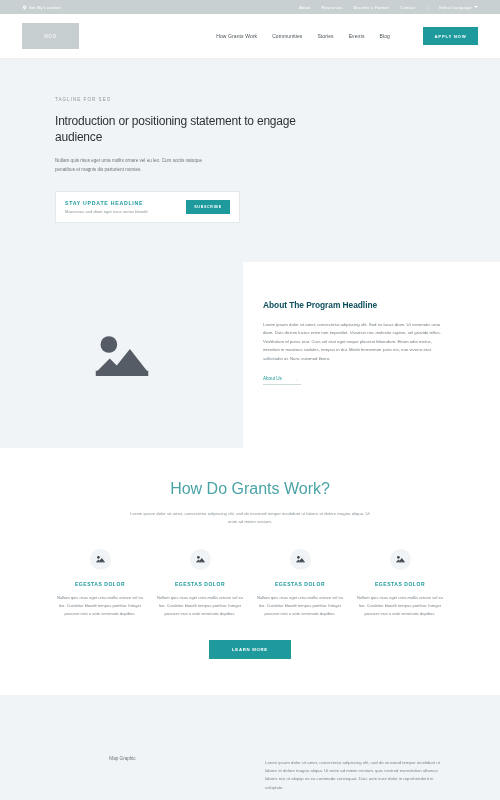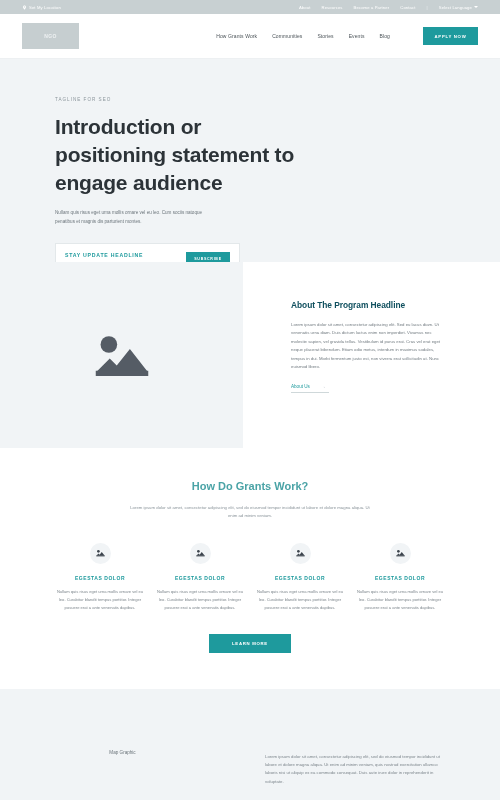--- a/index.html
+++ b/index.html
@@ -53,21 +53,21 @@
 
   
   .hero {
     background: #f1f4f6; height: 203px;
     padding: 38px 0 0 55px;
   }
   .tagline {
     font-size: 4.6px; color: #8c969c; letter-spacing: 1px; margin-bottom: 11px;
   }
   .hero-title {
-    font-size: 21px; line-height: 1.34; color: #2c3338; font-weight: bold;
+    font-size: 12px; line-height: 1.34; color: #2c3338; font-weight: normal;
     letter-spacing: -.2px; max-width: 250px;
   }
   .hero-body {
     margin-top: 12px; font-size: 4.6px; line-height: 1.85; color: #6d767c;
     max-width: 160px;
   }
 
   
   .sub-card {
     margin-top: 17px; width: 185px; height: 32px; background: #ffffff;
@@ -77,21 +77,21 @@
   }
   .sub-text { flex: 1; }
   .sub-head {
     font-size: 5.2px; color: #1e9a9d; font-weight: bold; letter-spacing: .75px;
   }
   .sub-sub { margin-top: 3px; font-size: 4.2px; color: #8a949a; }
   .btn-subscribe { width: 44px; height: 14px; font-size: 3.6px; }
 
   
   .about {
-    display: flex; height: 186px; background: #ffffff; gap: 28px;
+    display: flex; height: 186px; background: #ffffff;
   }
   .about-img {
     width: 243px; background: #f1f4f6;
     display: flex; align-items: center; justify-content: center;
   }
   .ph-icon { width: 56px; height: 46px; display: block; }
   .about-text { flex: 1; padding: 38px 58px 0 20px; }
   .about-title {
     font-size: 8.4px; color: #0f4f5e; font-weight: bold; letter-spacing: -.05px;
   }
@@ -101,21 +101,21 @@
   .about-link {
     margin-top: 13px; display: inline-flex; align-items: center; gap: 11px;
     font-size: 4.6px; color: #1e9a9d; text-decoration: none;
     border-bottom: 1px solid #cfd8da; padding-bottom: 3px; min-width: 38px;
   }
   .arrow { font-size: 4.5px; color: #9aa6ab; }
 
   
   .grants { background: #ffffff; padding: 32px 0 36px; text-align: center; }
   .grants-title {
-    font-size: 11px; color: #4aa3a6; font-weight: bold;
+    font-size: 16px; color: #4aa3a6; font-weight: normal;
   }
   .grants-sub {
     margin: 12px auto 0; width: 250px;
     font-size: 4.3px; line-height: 1.95; color: #8a949a;
   }
   .cards {
     margin-top: 22px; display: flex; justify-content: center; gap: 12px;
     padding: 0 52px;
   }
   .card { width: 88px; text-align: center; }

